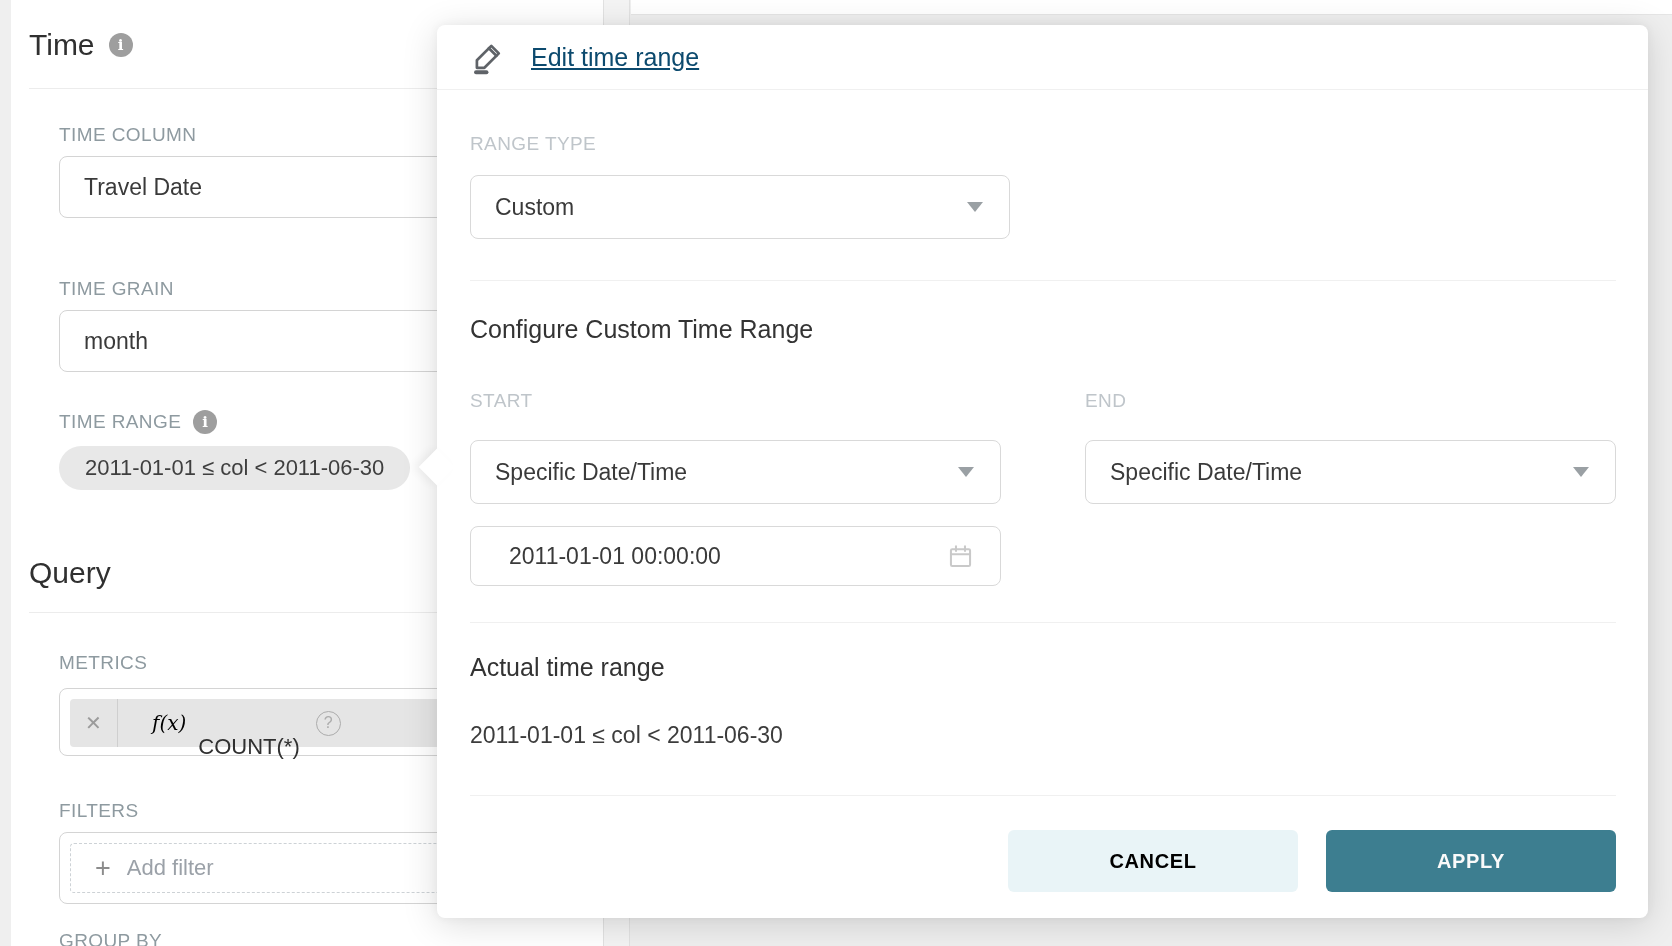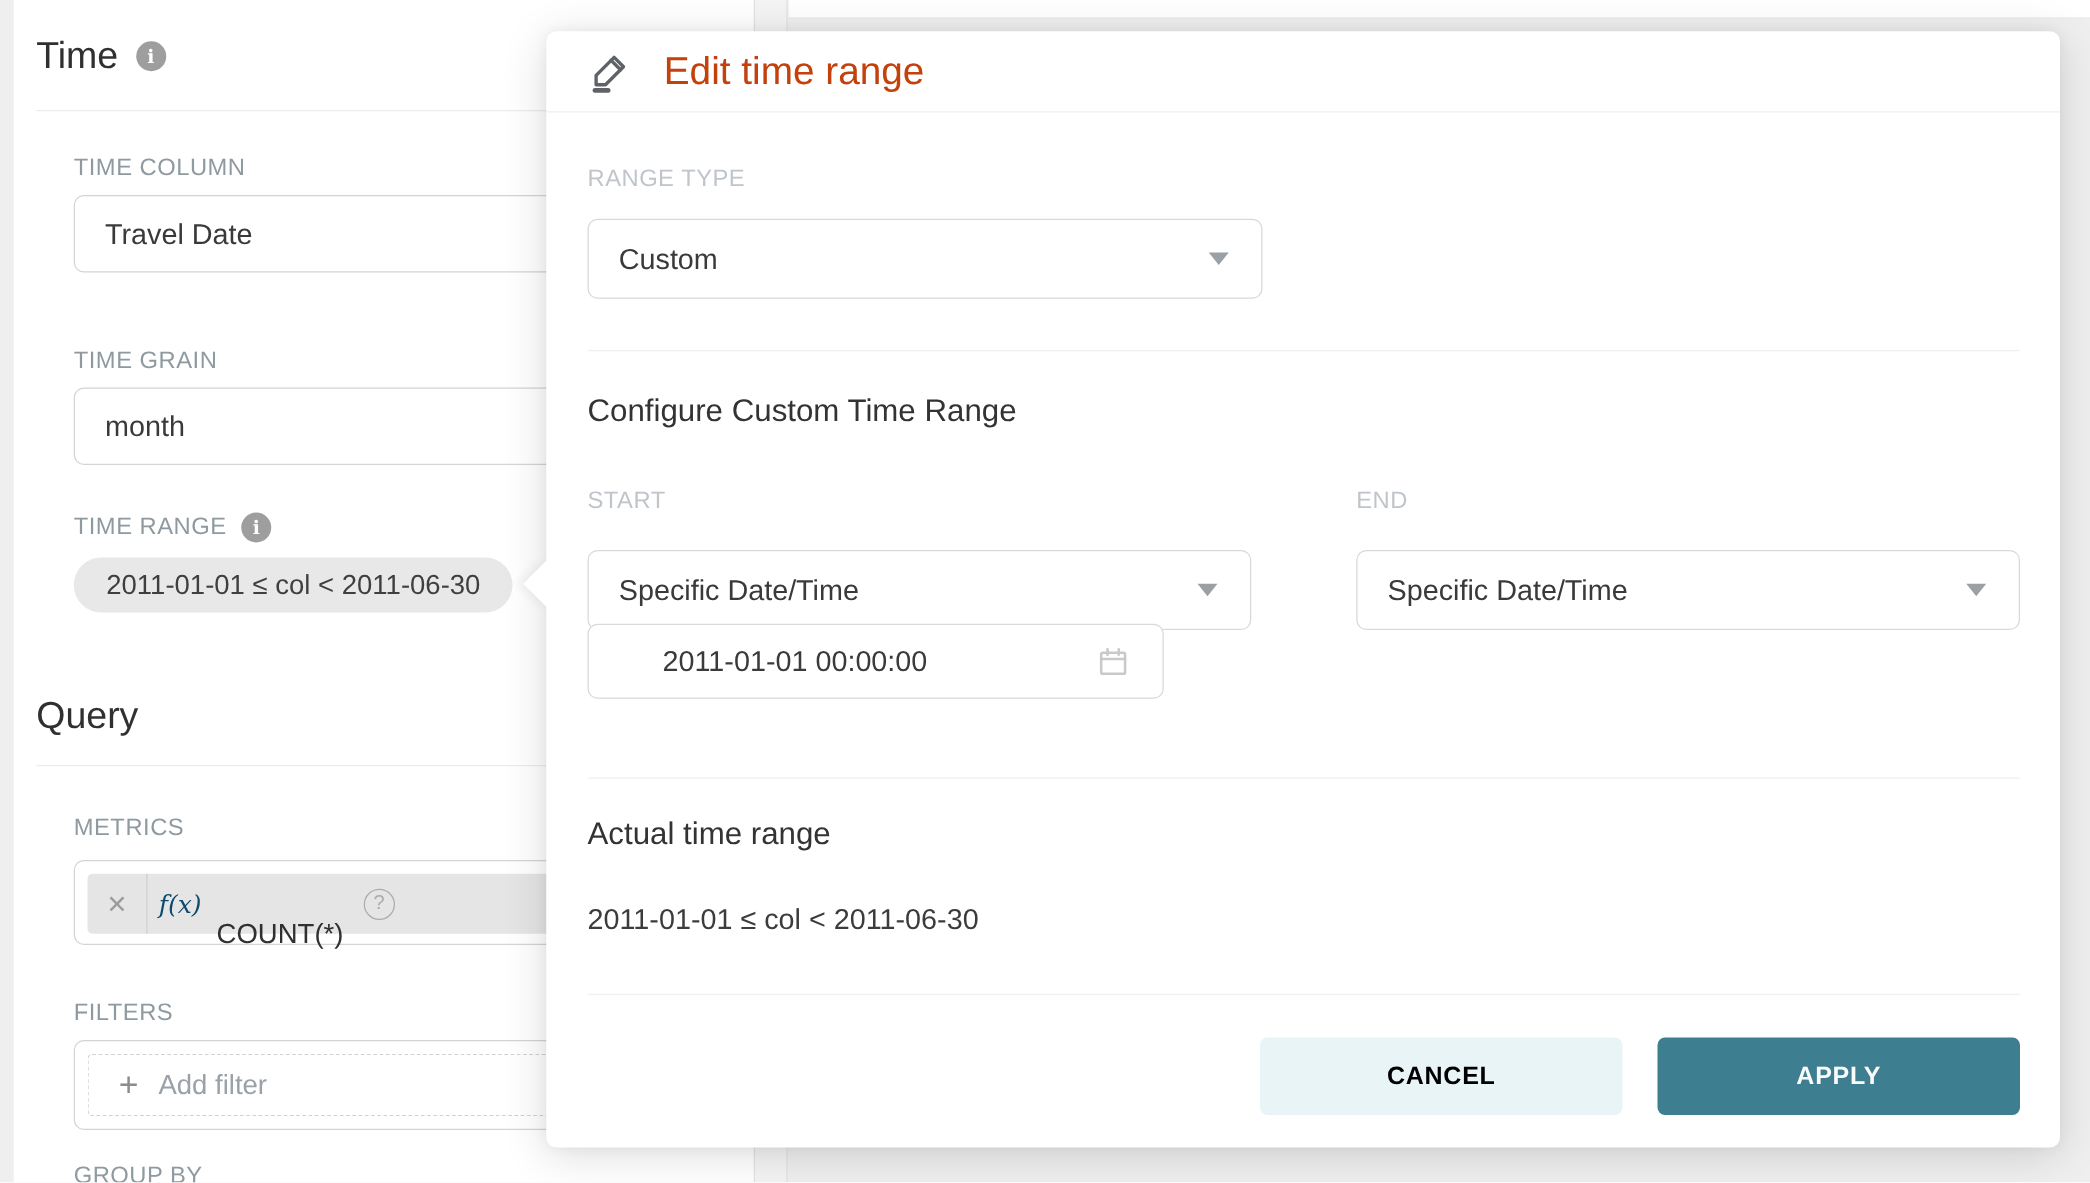--- a/index.html
+++ b/index.html
@@ -55,21 +55,21 @@
   .metric-chip {
     height:48px; background:#e5e5e5; border-radius:4px;
     display:flex; align-items:center;
   }
   .chip-close {
     width:48px; height:100%; display:flex; align-items:center; justify-content:center;
     border-right:1px solid #cfcfcf; color:#9b9b9b; font-size:20px; cursor:pointer;
   }
   .chip-fx {
     font-family:"DejaVu Serif", serif; font-style:italic; font-size:20px;
-    color:#0c4a6e; margin-left:9px;
+    color:#000000; margin-left:34px;
   }
   .chip-metric { font-size:22px; color:#303030; margin-left:12px;margin-top:48px; }
   .q-icon {
     width:25px; height:25px; border-radius:50%; border:1.5px solid #acacac;
     color:#acacac; font-size:16px; display:flex; align-items:center;
     justify-content:center; margin-left:16px;
   }
   .filter-outer {
     position:absolute; left:48px; top:832px; width:560px; height:72px;
     border:1px solid #d4d4d4; border-radius:8px; background:#fff; padding:10px;
@@ -88,21 +88,21 @@
   }
   .modal-arrow {
     position:absolute; left:-13px; top:429px; width:26px; height:26px;
     background:#fff; transform:rotate(45deg);
     box-shadow:-4px 4px 8px rgba(0,0,0,0.05);
   }
   .modal-header {
     height:65px; display:flex; align-items:center; padding-left:33px;
     border-bottom:1px solid #f0f0f0;
   }
-  .modal-title { font-size:31px; color:#c2410c; font-weight:500; margin-left:25px; }
+  .modal-title { font-size:25px; color:#0c4a6e; font-weight:500; margin-left:25px;text-decoration:underline; }
   .m-label {
     position:absolute; font-size:19px; letter-spacing:0.4px; color:#bfc5ca;
   }
   .m-divider { position:absolute; left:33px; width:1146px; height:1px; background:#f0f0f0; }
   .m-heading { position:absolute; left:33px; font-size:25px; font-weight:500; color:#333; }
   .select-box {
     position:absolute; height:64px; background:#fff; border:1px solid #d9d9d9;
     border-radius:8px; display:flex; align-items:center; cursor:pointer;
   }
   .select-box .val { padding-left:24px; font-size:23px; color:#3a3a3a; flex:1; }
@@ -227,21 +227,21 @@
 
     <div class="m-heading" style="top:290px;">Configure Custom Time Range</div>
 
     <div class="m-label" style="left:33px; top:365px;">
       <span>START</span>
     </div>
     <div class="select-box" style="left:33px; top:415px; width:531px;">
       <span class="val">Specific Date/Time</span>
       <span class="caret-down"></span>
     </div>
-    <div class="date-box" style="left:33px; top:474px; width:461px;padding-left:21px;">
+    <div class="date-box" style="left:33px; top:501px; width:531px;">
       <input type="text" value="2011-01-01 00:00:00" style="">
       <span class="cal-icon">
         <svg width="27" height="27" viewBox="0 0 24 24" fill="none" stroke="#c9c9c9" stroke-width="1.8" stroke-linecap="round">
           <rect x="3.5" y="5.5" width="17" height="15" rx="1.2"></rect>
           <path d="M3.5 10 L20.5 10"></path>
           <path d="M8 3 L8 7"></path>
           <path d="M16 3 L16 7"></path>
         </svg>
       </span>
     </div>

